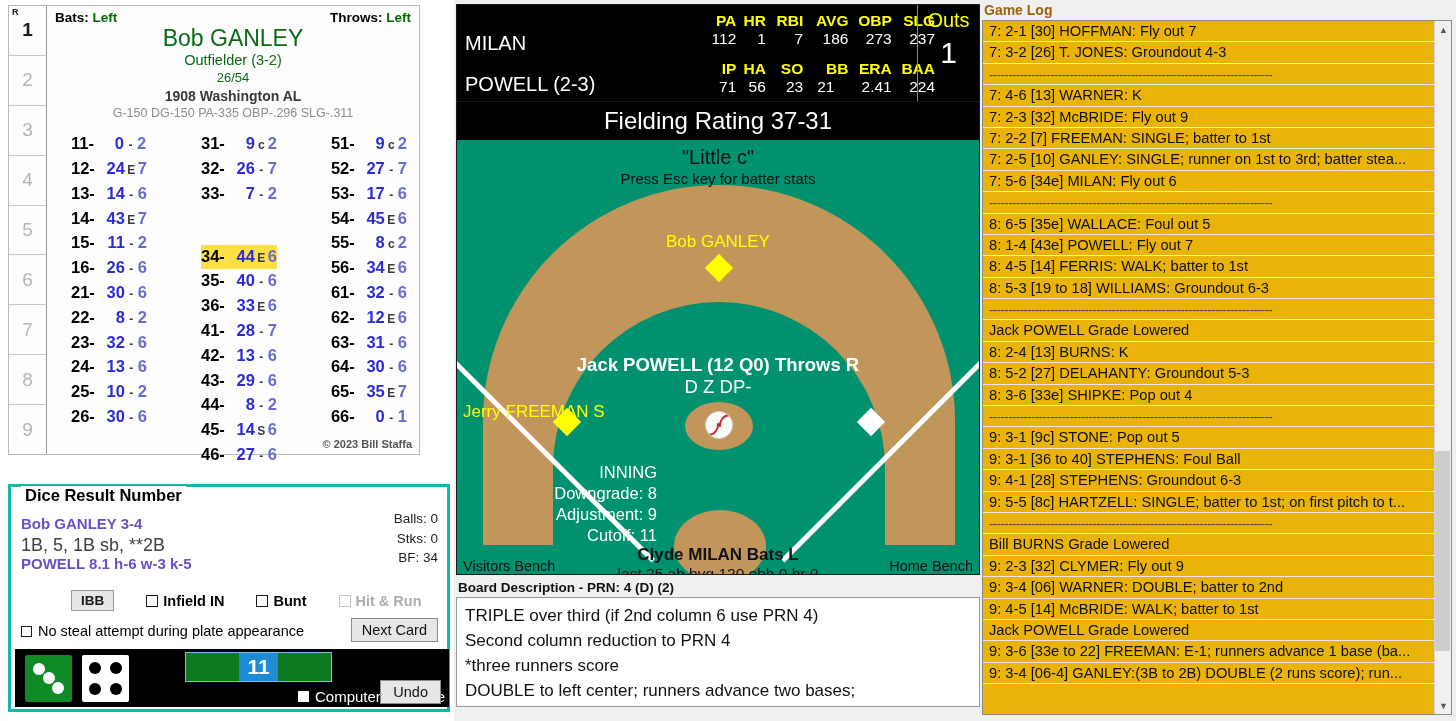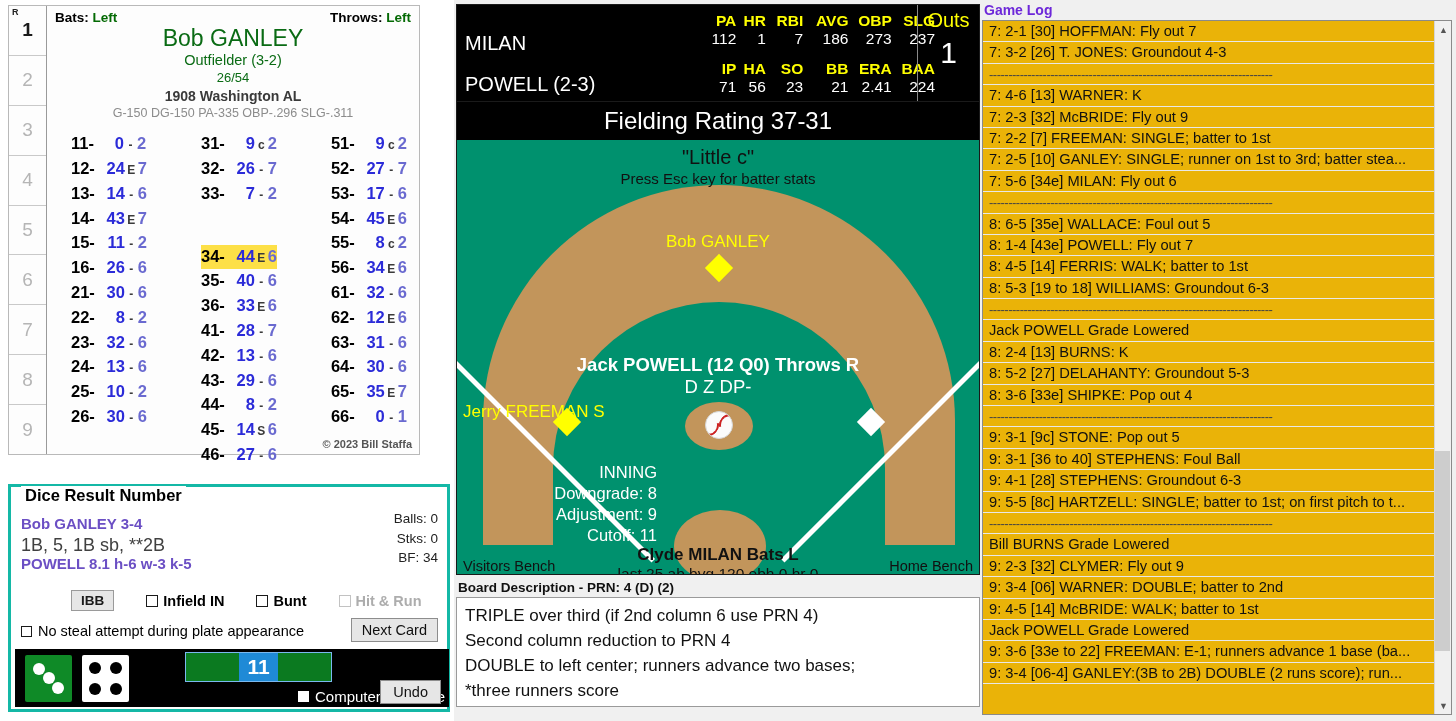--- a/index.html
+++ b/index.html
@@ -158,21 +158,21 @@
   .f-vb { position: absolute; left: 6px; top: 418px; font-size: 14.5px; color: #111; }
   .f-hb { position: absolute; right: 6px; top: 418px; font-size: 14.5px; color: #111; }
 
   .board-label { font-size: 13.5px; font-weight: bold; color: #111; margin-top: 5px; padding-left: 2px; }
   .board-box { width: 524px; height: 110px; border: 1px solid #9a9a9a; background: #ffffff;
                padding: 5px 8px; margin-top: 2px; }
   .board-line { font-size: 17px; color: #111; line-height: 25px; }
 
   
   .right-col { position: absolute; left: 982px; top: 2px; width: 472px; height: 717px; }
-  .log-title { font-size: 14px; font-weight: bold; color: #6d28d9; padding-left: 2px; }
+  .log-title { font-size: 14px; font-weight: bold; color: #a16207; padding-left: 2px; }
   .log-box { position: relative; width: 470px; height: 695px; border: 1px solid #8a8a8a;
              background: #eab308; margin-top: 2px; overflow: hidden; }
   .log-list { position: absolute; left: 0; top: 0; right: 17px; bottom: 0; overflow: hidden; }
   .log-row { font-size: 14.7px; color: #111; padding: 1px 4px 1px 6px;
              border-bottom: 1px solid #e8e8e8; white-space: nowrap; overflow: hidden;
              height: 21.4px; line-height: 19px; }
   .log-row.sep { color: #444; letter-spacing: -0.5px; font-size: 13px; }
   .scrollbar { position: absolute; right: 0; top: 0; width: 17px; height: 100%;
                background: #f0f0f0; border-left: 1px solid #d5d5d5; }
   .sb-arrow { width: 17px; height: 17px; background: #f0f0f0; display: flex;
@@ -373,21 +373,21 @@
             <div class="st-cell st-hdr" style="width: 30px;">HA</div>
             <div class="st-cell st-hdr" style="width: 38px;">SO</div>
             <div class="st-cell st-hdr" style="width: 46px;">BB</div>
             <div class="st-cell st-hdr" style="width: 44px;">ERA</div>
             <div class="st-cell st-hdr" style="width: 44px;">BAA</div>
           </div>
           <div class="st-row">
             <div class="st-cell st-val" style="width: 42px;">71</div>
             <div class="st-cell st-val" style="width: 30px;">56</div>
             <div class="st-cell st-val" style="width: 38px;">23</div>
-            <div class="st-cell st-val" style="width: 46px;">21</div>
+            <div class="st-cell st-val" style="width: 46px; text-align: center;">21</div>
             <div class="st-cell st-val" style="width: 44px;">2.41</div>
             <div class="st-cell st-val" style="width: 44px;">224</div>
           </div>
         </div>
       <div class="outs-box">
         <div class="outs-lbl">Outs</div>
         <div class="outs-val">1</div>
       </div>
     </div>
 
@@ -427,22 +427,22 @@
       <div class="f-vb">Visitors Bench</div>
 
       <div class="f-hb">Home Bench</div>
 
     </div>
 
     <div class="board-label">Board Description - PRN: 4 (D) (2)</div>
     <div class="board-box" id="board-box">
         <div class="board-line">TRIPLE over third (if 2nd column 6 use PRN 4)</div>
         <div class="board-line">Second column reduction to PRN 4</div>
+        <div class="board-line">*three runners score</div>
         <div class="board-line">DOUBLE to left center; runners advance two bases;</div>
-        <div class="board-line">*three runners score</div>
       </div>
   </div>
 
   <div class="right-col">
     <div class="log-title">Game Log</div>
     <div class="log-box">
       <div class="log-list" id="log-list">
           <div class="log-row">7: 2-1 [30] HOFFMAN: Fly out 7</div>
           <div class="log-row">7: 3-2 [26] T. JONES: Groundout 4-3</div>
           <div class="log-row sep">--------------------------------------------------------------------------</div>

